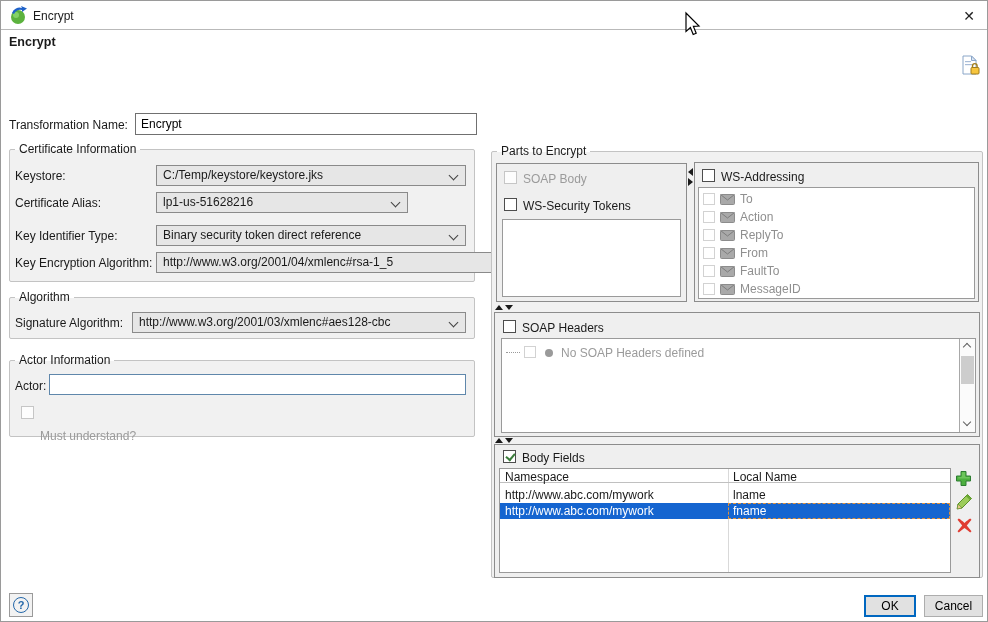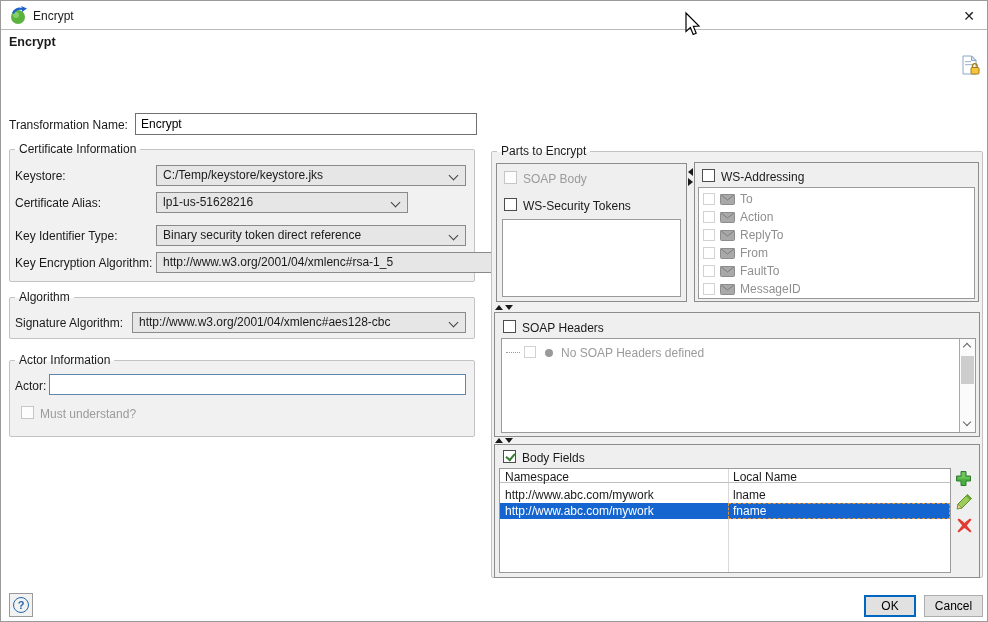--- a/index.html
+++ b/index.html
@@ -145,29 +145,29 @@
 
   <span class="lbl" style="left:14px; top:255px;">Key Encryption Algorithm:</span>
   <div class="combo" style="left:155px; top:251px; width:370px;">
     <span>http://www.w3.org/2001/04/xmlenc#rsa-1_5</span>
   </div>
 
   <div class="group" style="left:8px; top:296px; width:466px; height:42px;"></div>
   <span class="legend" style="left:14px; top:289px;">Algorithm</span>
   <span class="lbl" style="left:14px; top:315px;">Signature Algorithm:</span>
   <div class="combo" style="left:131px; top:311px; width:334px;">
-    <span>http://www.w3.org/2001/04/xmlenc#aes128-cbc</span>
+    <span>http://www.w3.org/2001/03/xmlenc#aes128-cbc</span>
   </div>
 
   <div class="group" style="left:8px; top:359px; width:466px; height:77px;"></div>
   <span class="legend" style="left:14px; top:352px;">Actor Information</span>
   <span class="lbl" style="left:14px; top:378px;">Actor:</span>
   <input class="tf" style="left: 48px; top: 373px; width: 417px; height: 21px; border-color: rgb(95, 135, 171);" value="">
   <span class="cb disabled" style="left:20px; top:405px;"></span>
-  <span class="lbl gray" style="left:39px; top:406px;text-align:center;">Must understand?</span>
+  <span class="lbl gray" style="left:39px; top:428px;text-align:center;">Must understand?</span>
 
   <div class="group" style="left:490px; top:150px; width:492px; height:427px;"></div>
   <span class="legend" style="left:496px; top:143px;">Parts to Encrypt</span>
 
   <div class="pane" style="left:495px; top:162px; width:191px; height:139px;"></div>
   <span class="cb disabled" style="left:503px; top:170px;"></span>
   <span class="lbl gray" style="left:522px; top:171px;">SOAP Body</span>
   <span class="cb" style="left:503px; top:197px;"></span>
   <span class="lbl" style="left:522px; top:198px;">WS-Security Tokens</span>
   <div class="listbox" style="left:501px; top:218px; width:179px; height:78px;"></div>

